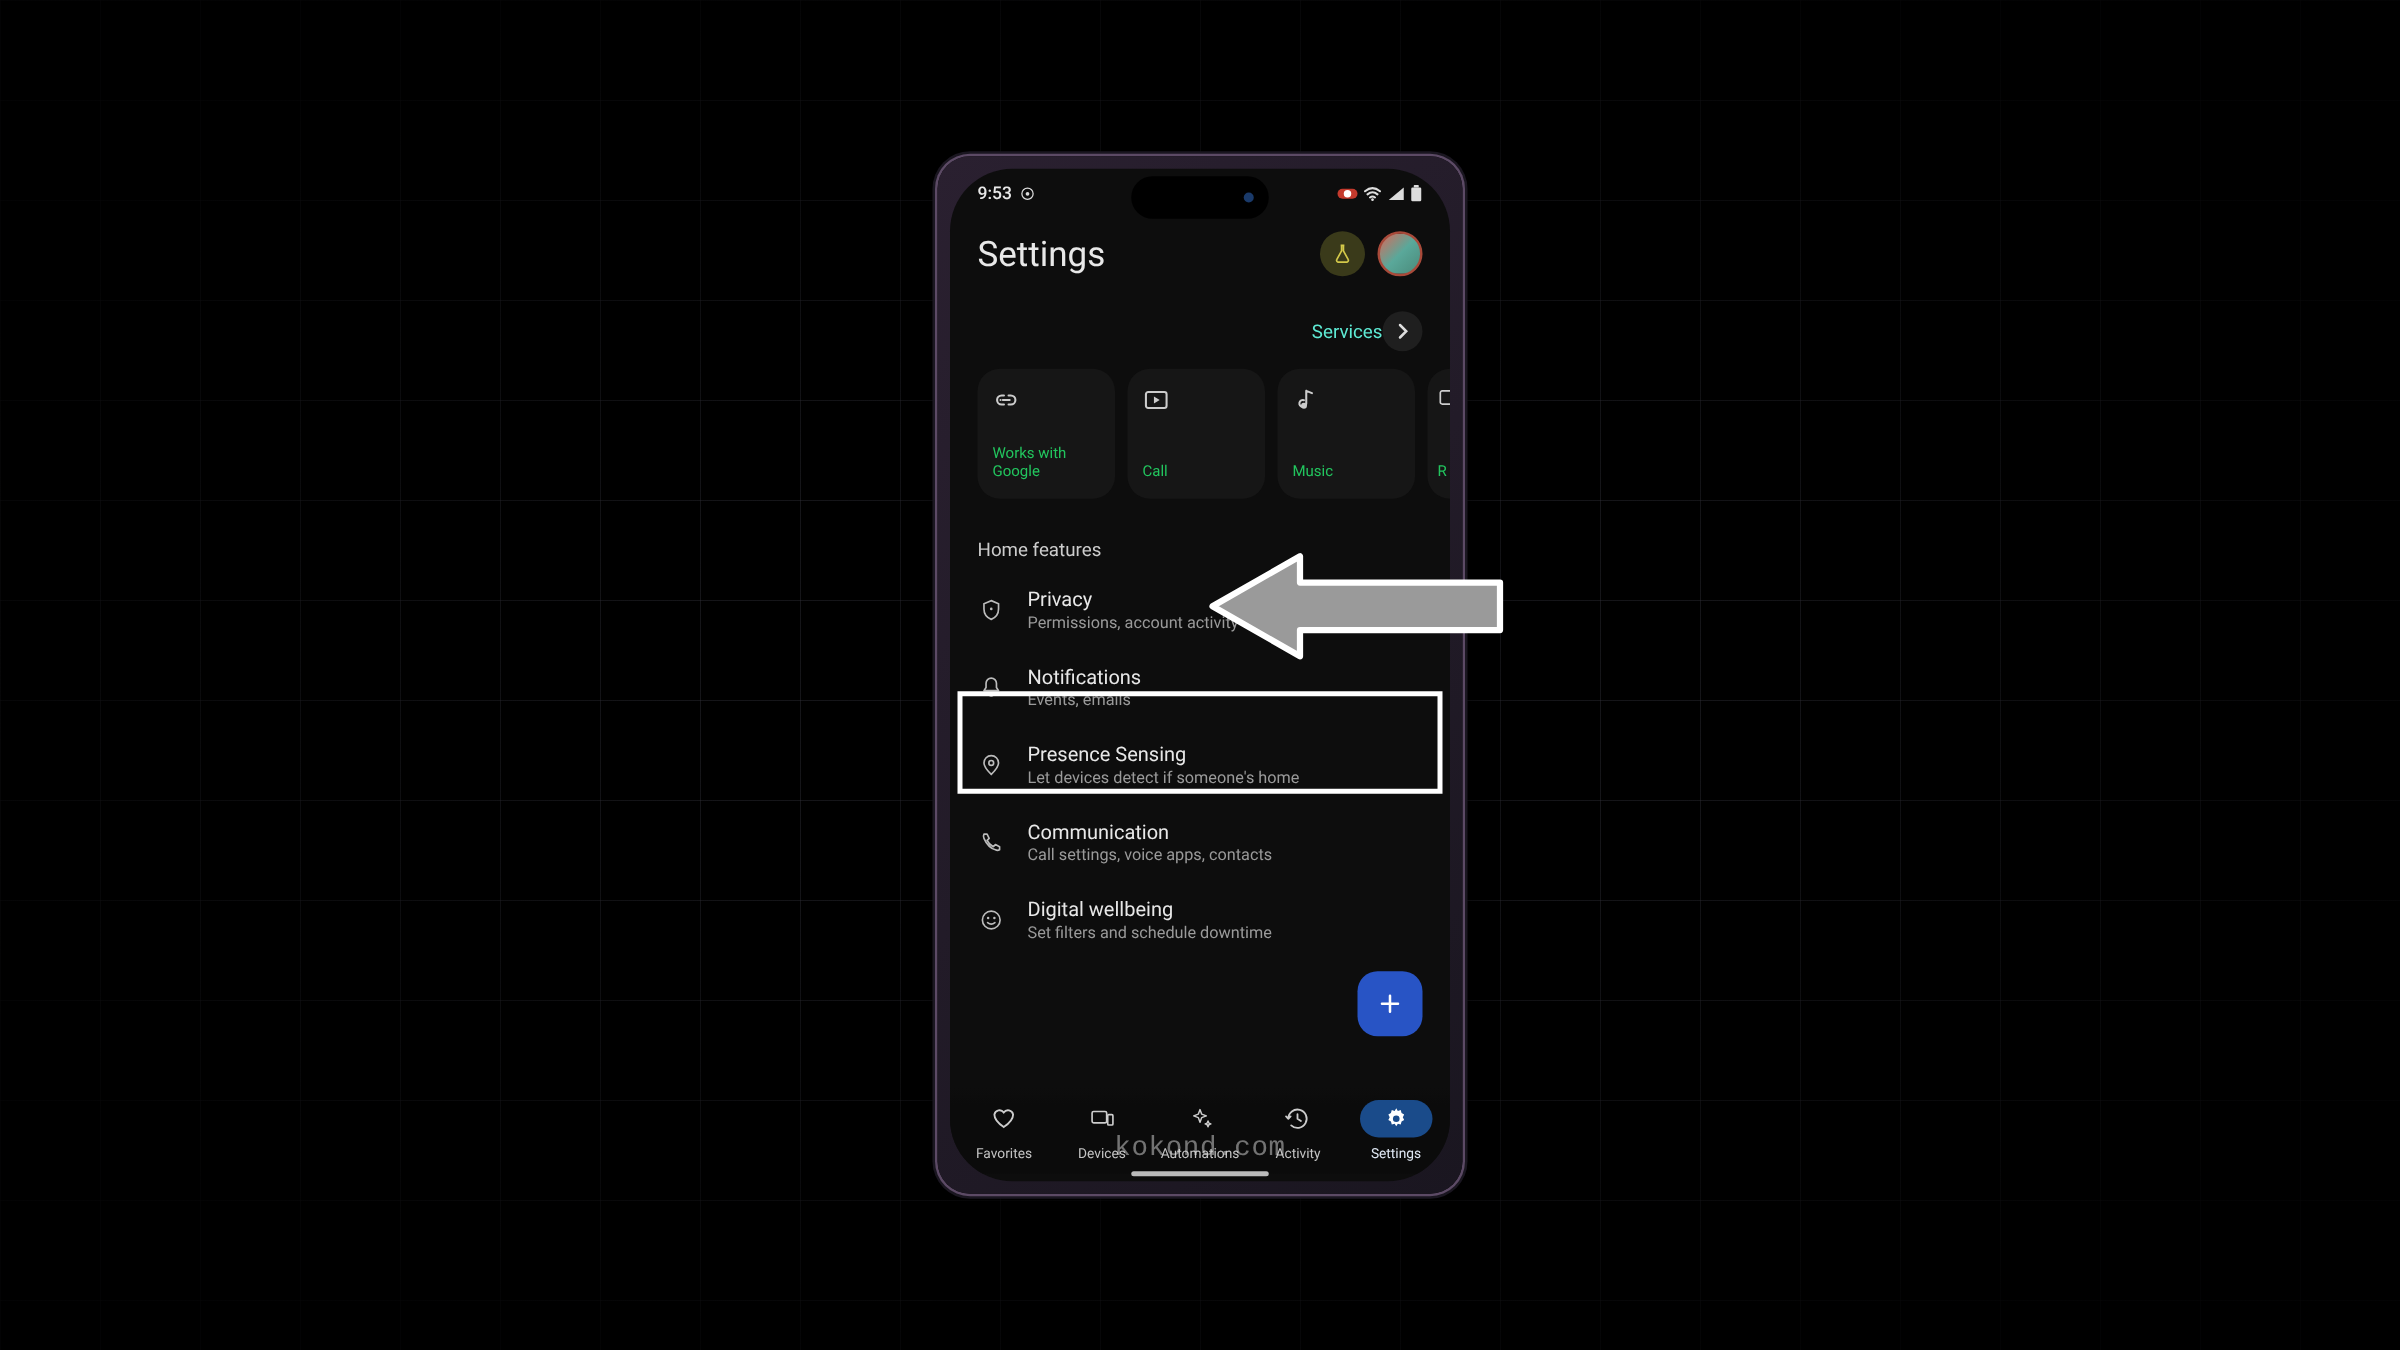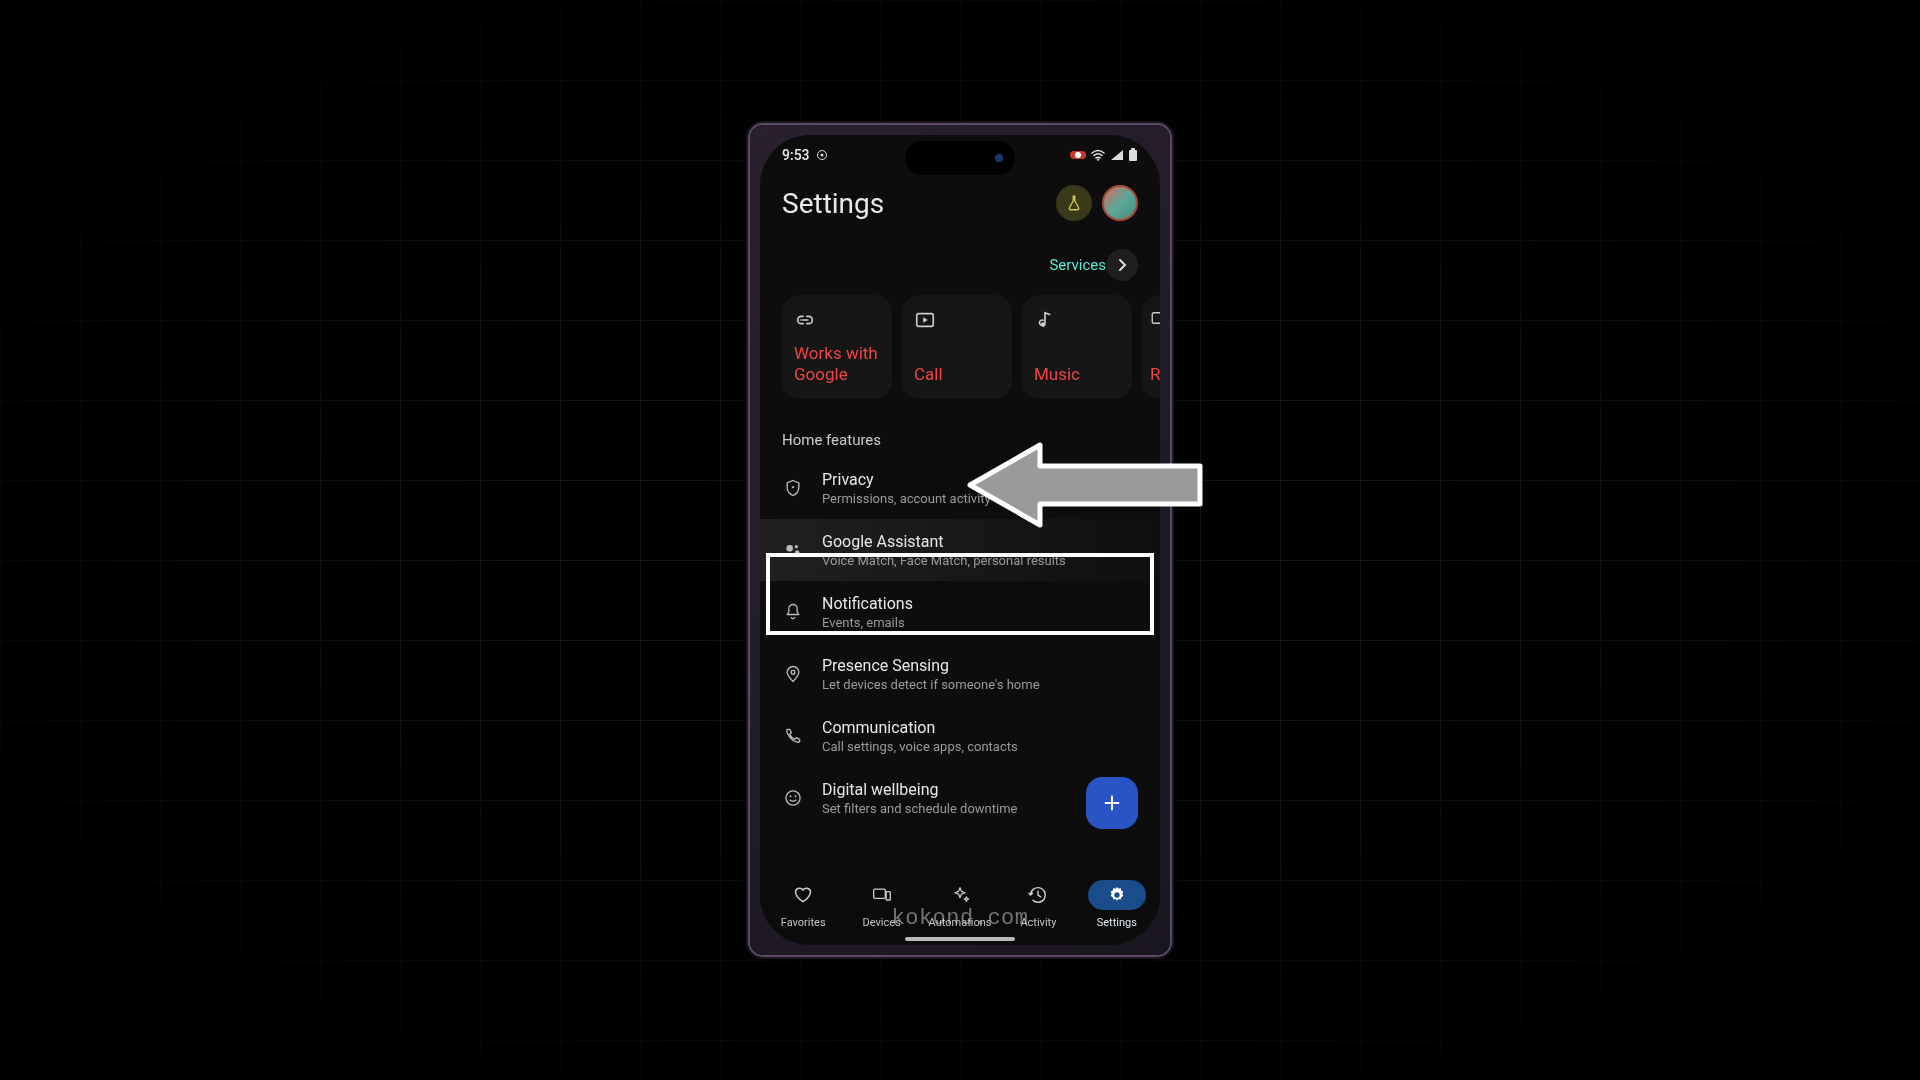--- a/index.html
+++ b/index.html
@@ -26,21 +26,21 @@
   }
 
   
   .phone {
     position: absolute;
     left: 50%;
     top: 50%;
     transform: translate(-50%, -50%);
     width: 420px;
     height: 830px;
-    border-radius: 13px;
+    border-radius: 26px;
     background: linear-gradient(135deg, #2a2030, #1a1620);
     box-shadow: 0 0 0 2px #5c4a65, 0 0 0 4px #1a1620, 0 20px 60px rgba(0,0,0,0.8);
     padding: 10px;
   }
   .phone::before, .phone::after {
     content: '';
     position: absolute;
     background: #3a3040;
   }
   .screen {
@@ -150,21 +150,21 @@
     flex: 0 0 110px;
     height: 104px;
     background: #161616;
     border-radius: 18px;
     padding: 14px 12px;
     display: flex;
     flex-direction: column;
     justify-content: space-between;
   }
   .service-card .card-icon { color: #ccc; }
-  .service-card .card-label { font-size: 17px; color: #ef4444; line-height: 1.25; margin-top: 12px; }
+  .service-card .card-label { font-size: 12px; color: #22c55e; line-height: 1.25; margin-top: 12px; }
 
   .section-title {
     padding: 28px 38px 8px 22px;
     font-size: 15px;
     color: #ccc;
   }
 
   .list-item {
     display: flex;
     align-items: center;
@@ -382,34 +382,20 @@
             <path d="M12 3 l7 3 v5 c0 5 -3.5 8.5 -7 10 c-3.5 -1.5 -7 -5 -7 -10 v-5 z" stroke="#bbb" stroke-width="1.6" fill="none"></path>
             <circle cx="12" cy="11" r="1.3" fill="#bbb"></circle>
           </svg>
       </span>
       <div class="item-text">
         <div class="item-title">Privacy</div>
         <div class="item-sub">Permissions, account activity &amp; data</div>
       </div>
     </div>
 
-    <div class="list-item" style="background:linear-gradient(90deg, rgba(40,40,40,0.7), rgba(20,20,20,0.3));">
-      <span class="item-icon">
-        <svg width="20" height="20" viewBox="0 0 24 24">
-            <circle cx="8" cy="10" r="4" fill="#bbb"></circle>
-            <circle cx="16" cy="8" r="2" fill="#bbb"></circle>
-            <circle cx="17" cy="15" r="2.6" fill="#bbb"></circle>
-            <circle cx="11" cy="18" r="1.4" fill="#bbb"></circle>
-          </svg>
-      </span>
-      <div class="item-text">
-        <div class="item-title">Google Assistant</div>
-        <div class="item-sub">Voice Match, Face Match, personal results</div>
-      </div>
-    </div>
 
     <div class="list-item">
       <span class="item-icon">
         <svg width="20" height="22" viewBox="0 0 24 24">
             <path d="M12 3 a5 5 0 0 1 5 5 v4 l2 3 h-14 l2 -3 v-4 a5 5 0 0 1 5 -5 z M10 18 a2 2 0 0 0 4 0" stroke="#bbb" stroke-width="1.6" fill="none" stroke-linejoin="round"></path>
           </svg>
       </span>
       <div class="item-text">
         <div class="item-title">Notifications</div>
         <div class="item-sub">Events, emails</div>

